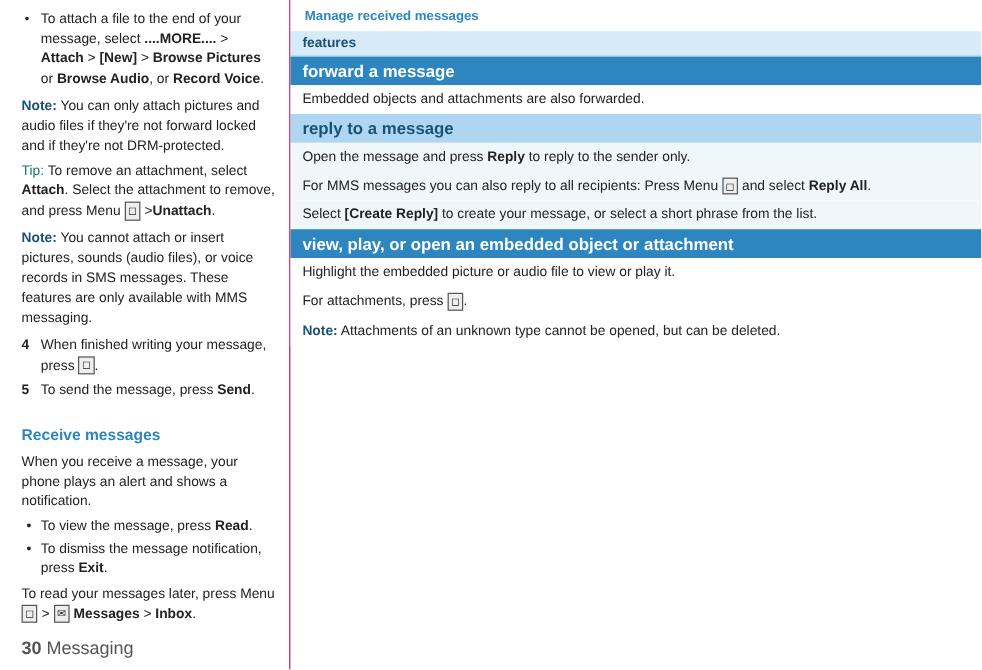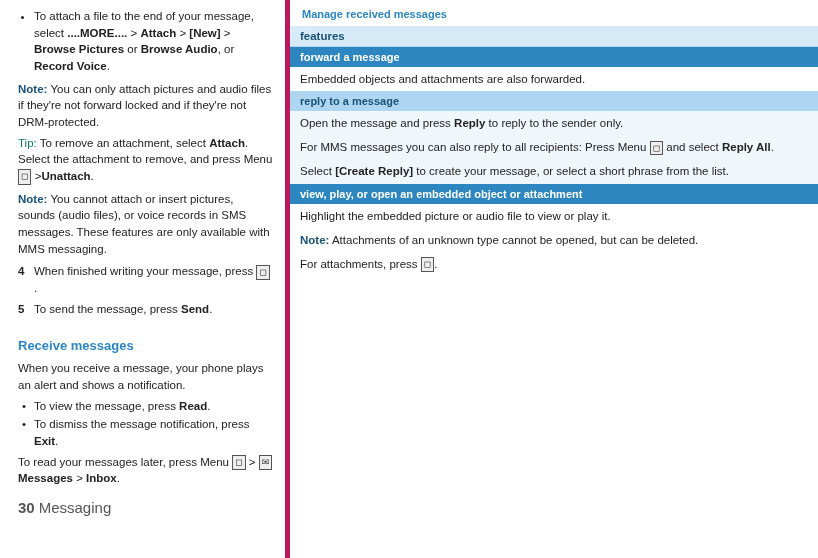--- a/index.html
+++ b/index.html
@@ -8,26 +8,26 @@
       font-size: 12px;
       background: #fff;
       width: 818px;
       height: 558px;
       overflow: hidden;
       display: flex;
     }
 
     
     .left-col {
-      width: 290px;
+      width: 242px;
       padding: 8px 12px 8px 18px;
       font-size: 11.5px;
       line-height: 1.45;
       color: #222;
-      border-right: 5px solid #be185d;
+      border-right: 1px solid #be185d;
       overflow: hidden;
     }
 
     .left-col ul {
       padding-left: 16px;
       margin-bottom: 6px;
     }
 
     .left-col ul li {
       margin-bottom: 4px;
@@ -132,21 +132,21 @@
       font-weight: bold;
       font-size: 11.5px;
       padding: 4px 10px;
       border-bottom: 1px solid #aed6f1;
     }
 
     .feature-row-header td {
       background: #2e86c1;
       color: #fff;
       font-weight: bold;
-      font-size: 11px;
+      font-size: 14px;
       padding: 4px 10px;
     }
 
     .feature-row-header.light td {
       background: #aed6f1;
       color: #1a5276;
     }
 
     .feature-content-row td {
       padding: 4px 10px 4px 10px;
@@ -268,20 +268,20 @@
         <td>Select <span class="bold-text">[Create Reply]</span> to create your message, or select a short phrase from the list.</td>
       </tr>
 
       <tr class="feature-row-header">
         <td>view, play, or open an embedded object or attachment</td>
       </tr>
       <tr class="feature-content-row">
         <td>Highlight the embedded picture or audio file to view or play it.</td>
       </tr>
       <tr class="feature-content-row">
+        <td>For attachments, press <kbd>◻</kbd>.</td>
+      </tr>
+      <tr class="feature-content-row">
         <td><span class="note-inline">Note:</span> Attachments of an unknown type cannot be opened, but can be deleted.</td>
-      </tr>
-      <tr class="feature-content-row">
-        <td>For attachments, press <kbd>◻</kbd>.</td>
       </tr>
     </tbody>
   </table>
 </div>
 
 </body></html>

